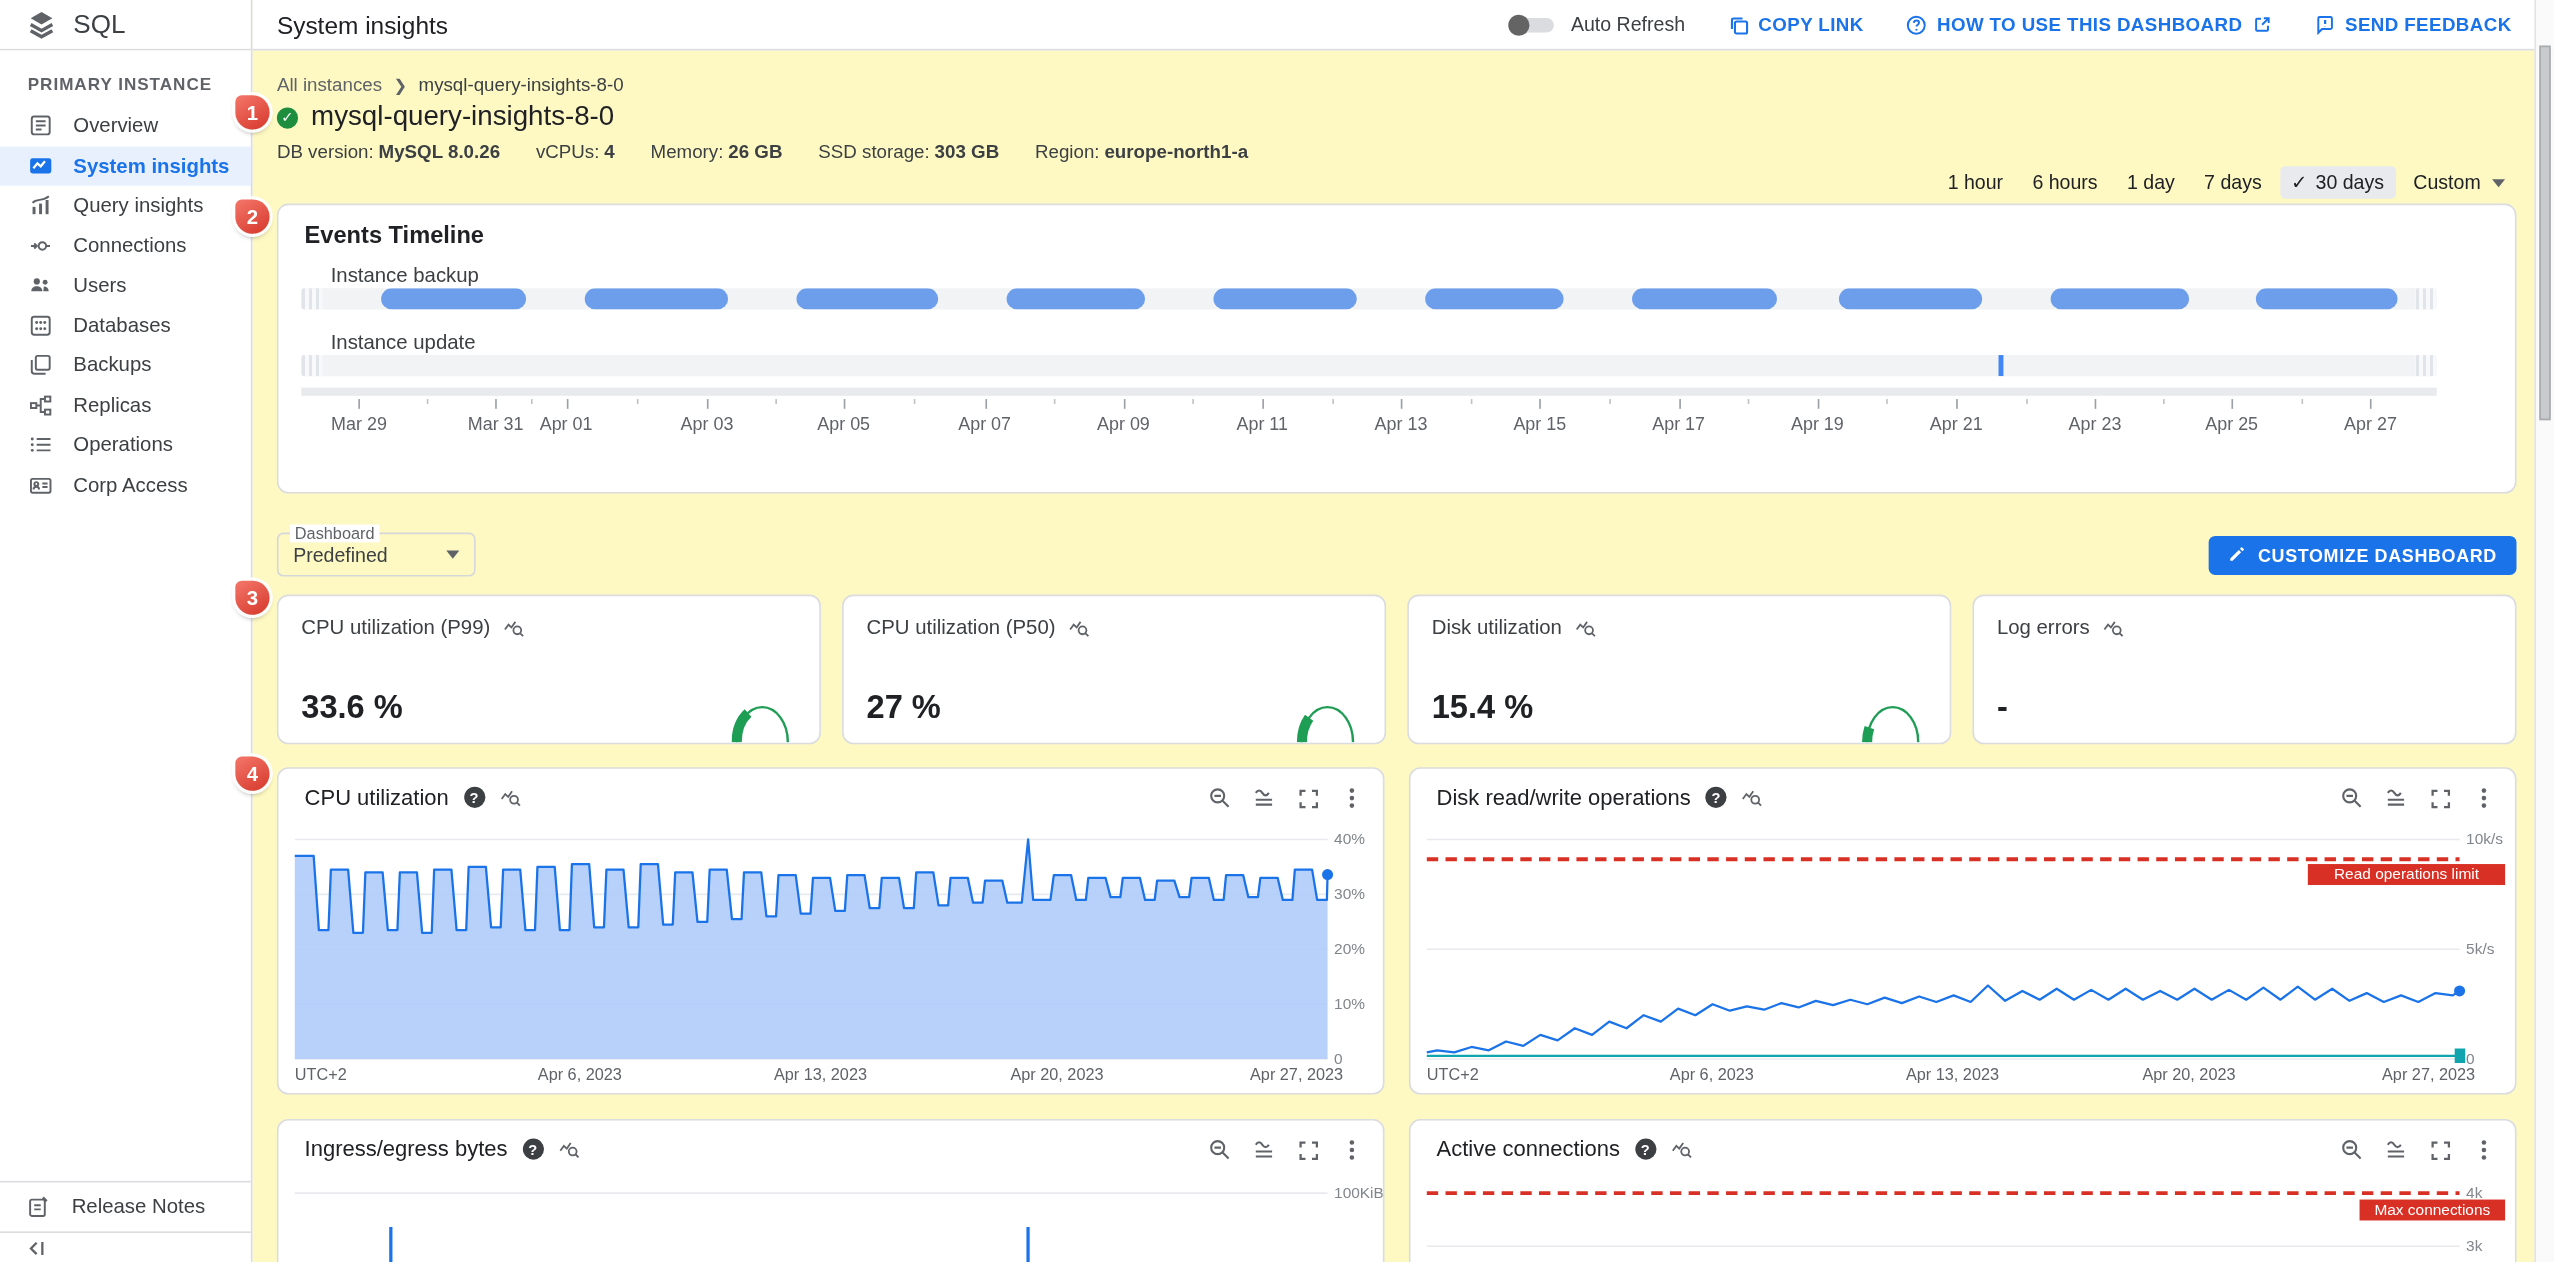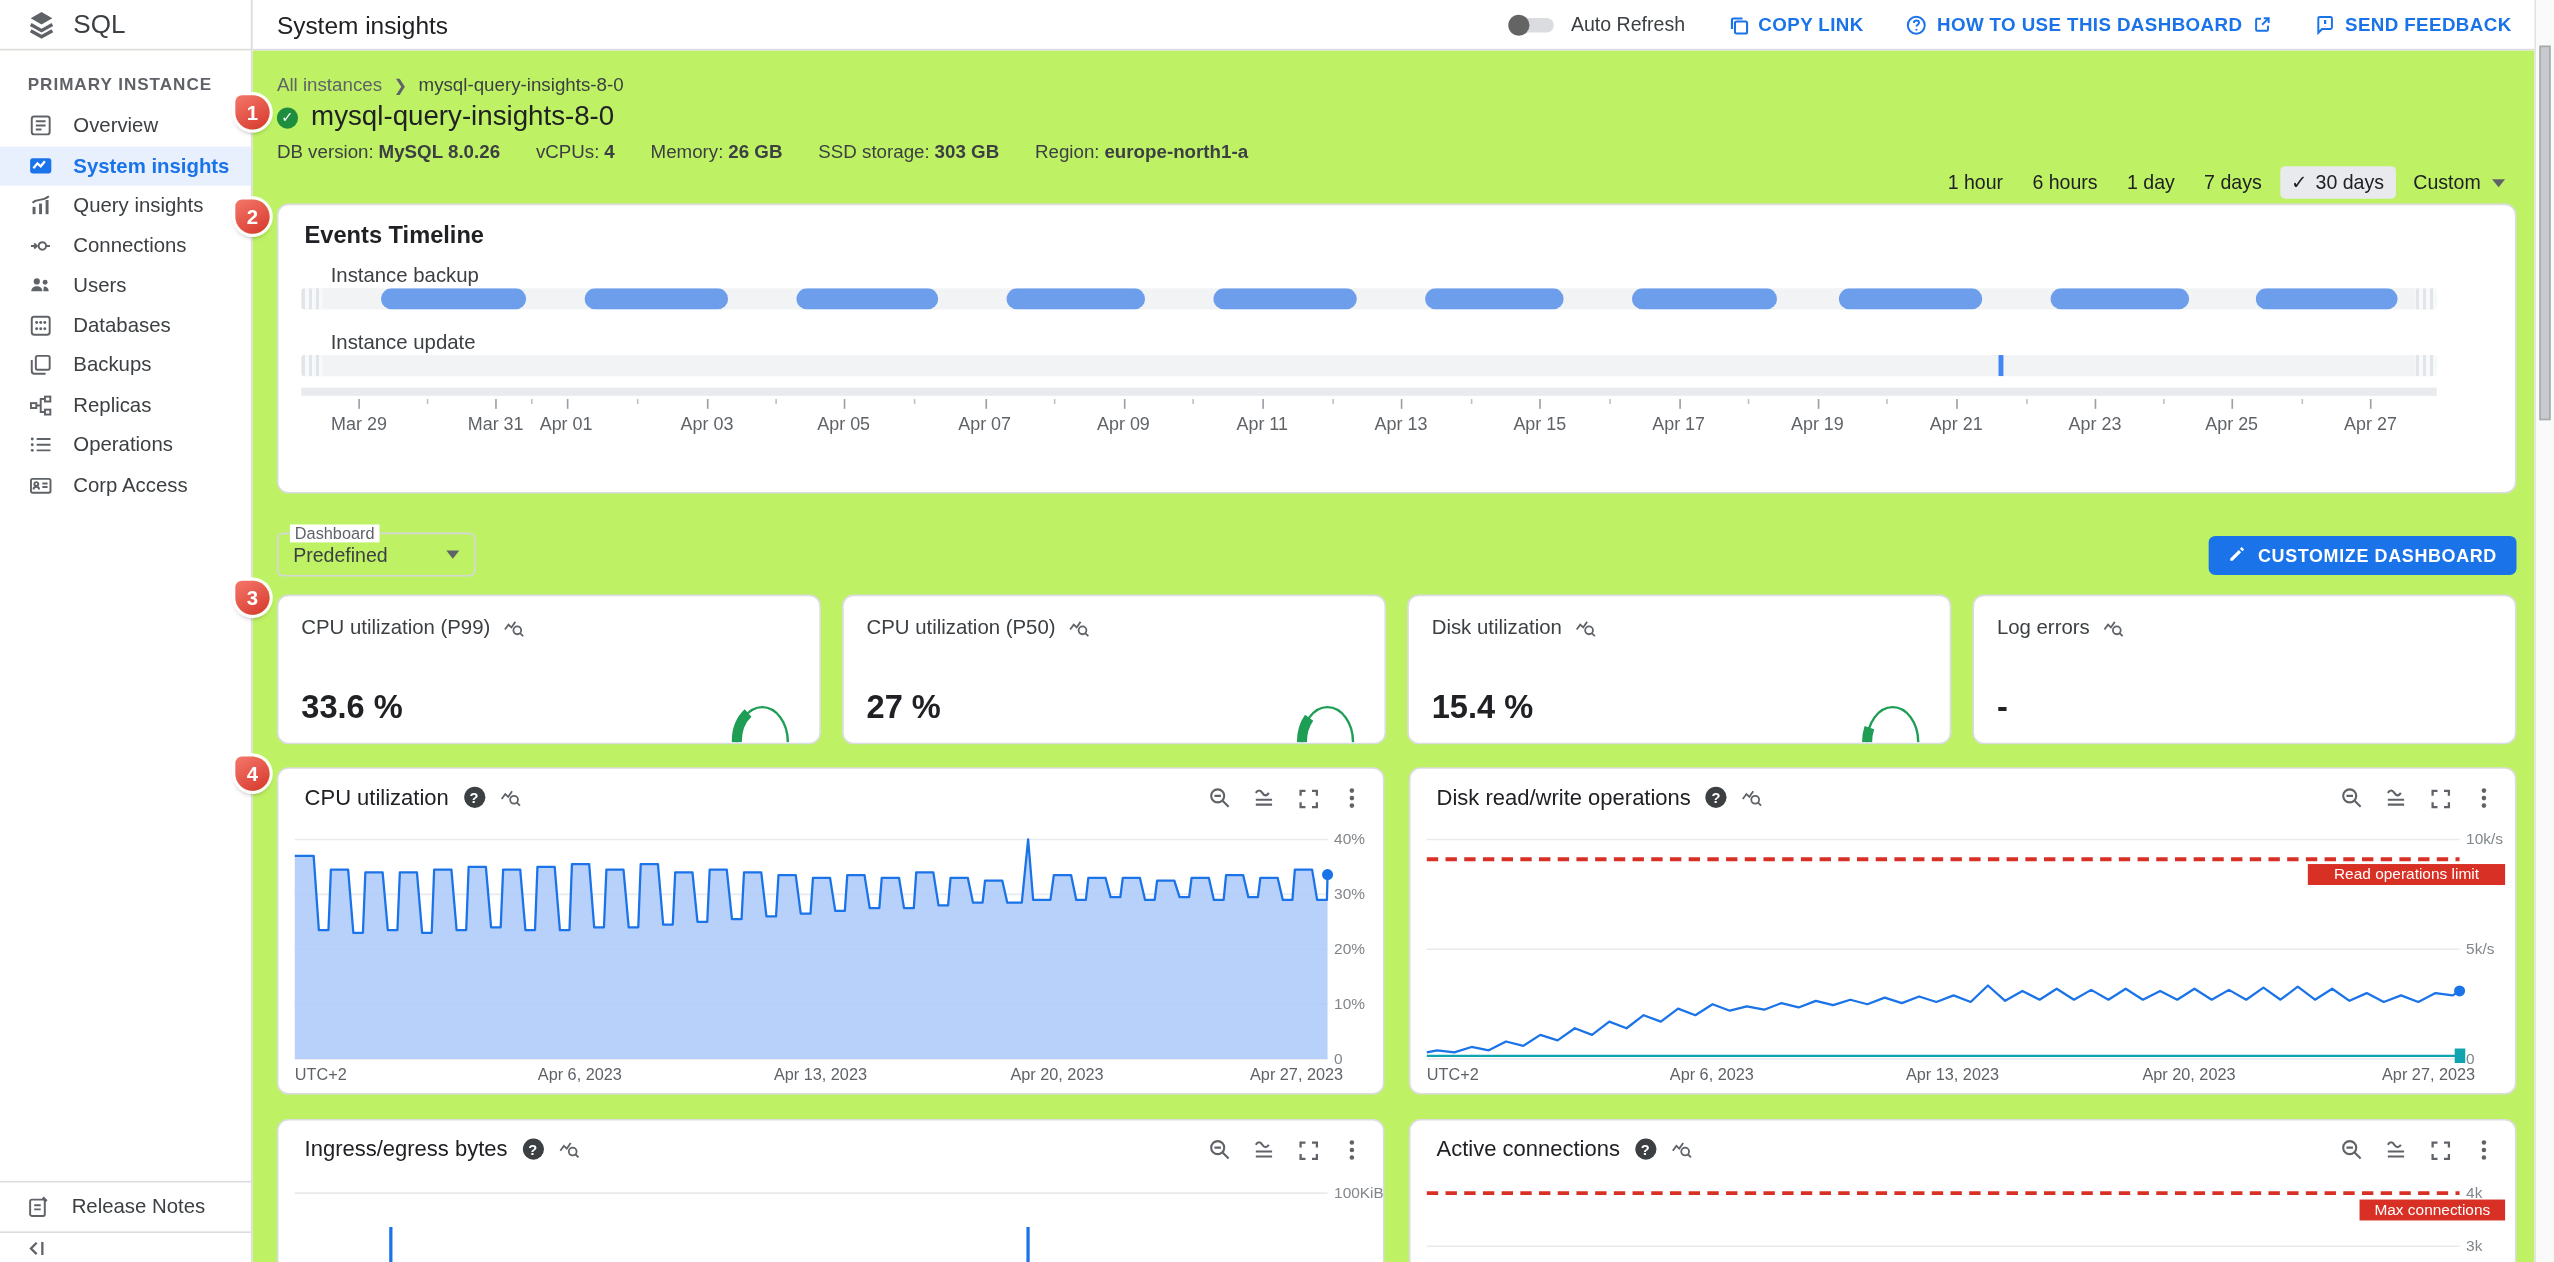--- a/index.html
+++ b/index.html
@@ -1,16 +1,16 @@
 <!DOCTYPE html>
 <html><head>
 <meta charset="utf-8">
 <style>
   html,body{margin:0;padding:0;background:#fff;}
-  .stage{position:relative;width:2554px;height:1262px;overflow:hidden;background:#bef264;
+  .stage{position:relative;width:2554px;height:1262px;overflow:hidden;background:#fef9c3;
          font-family:"Liberation Sans","DejaVu Sans",sans-serif;color:#202124;}
   .app{position:absolute;left:0;top:0;width:1568px;height:775px;transform:scale(1.6288);
        transform-origin:0 0;overflow:hidden;}
 
   
   .logo-row{position:absolute;left:0;top:0;width:155px;height:31px;border-right:1px solid #dadce0;
             border-bottom:1px solid #dadce0;display:flex;align-items:center;gap:10px;padding-left:16px;
             box-sizing:border-box;background:#fff;z-index:5;}
   .logo-row .app-name{font-size:16px;color:#3c4043;}
   .sidebar{position:absolute;left:0;top:31px;bottom:0;width:155px;border-right:1px solid #dadce0;

